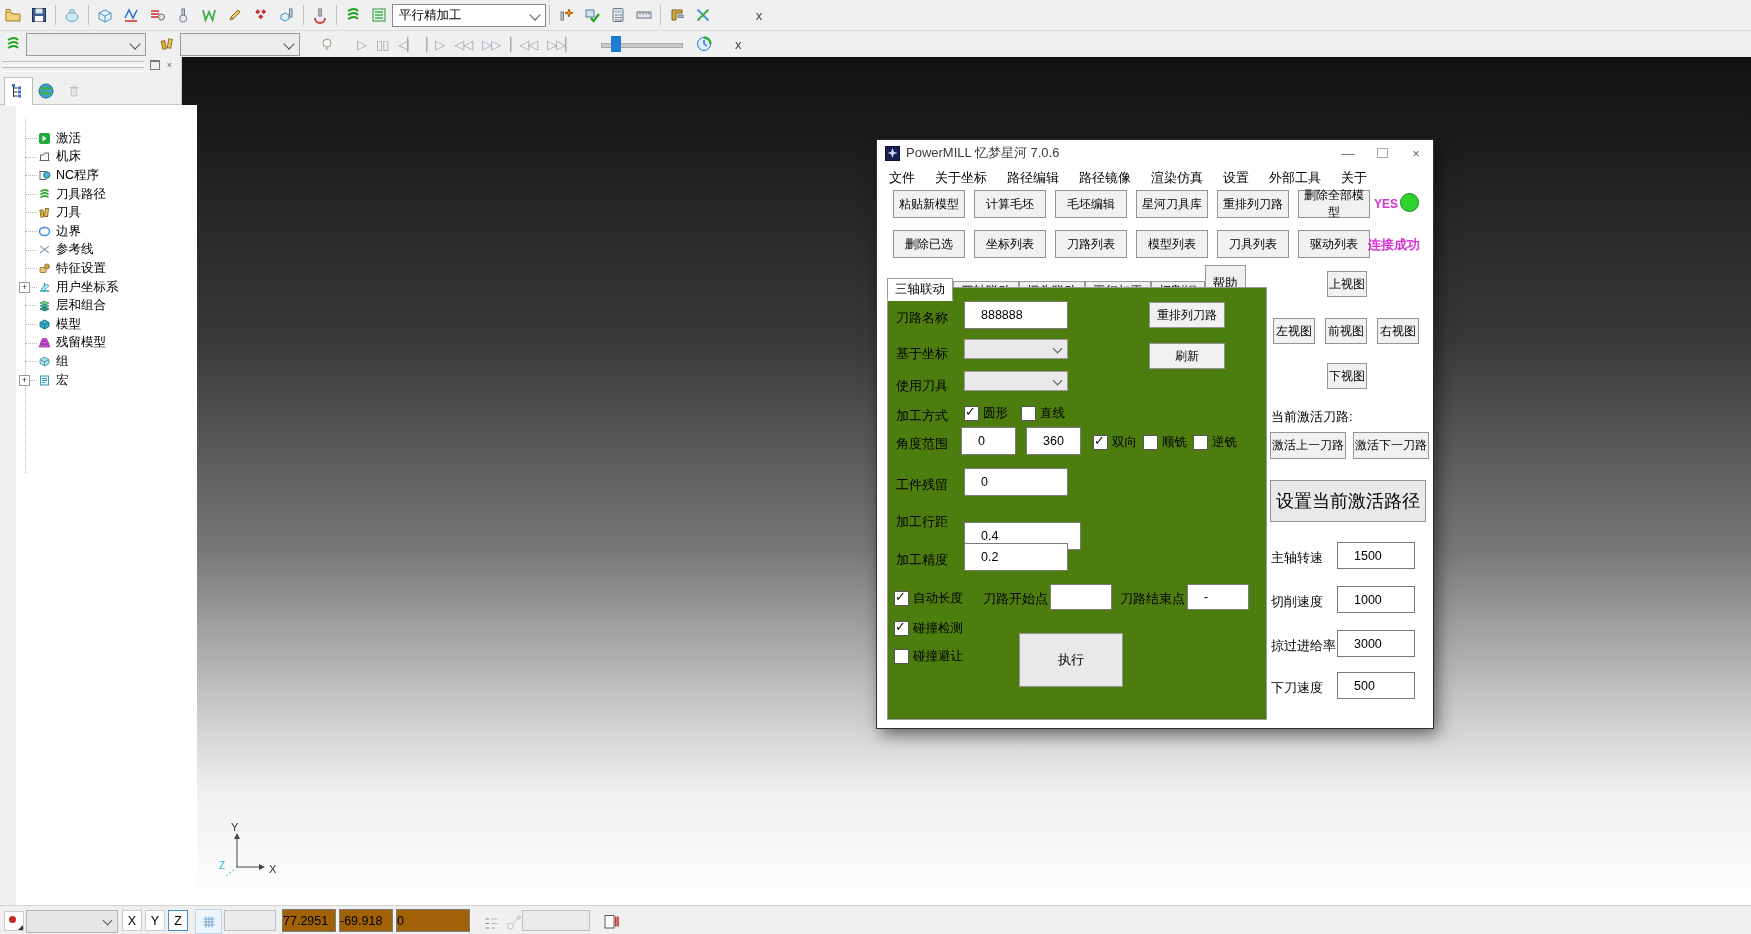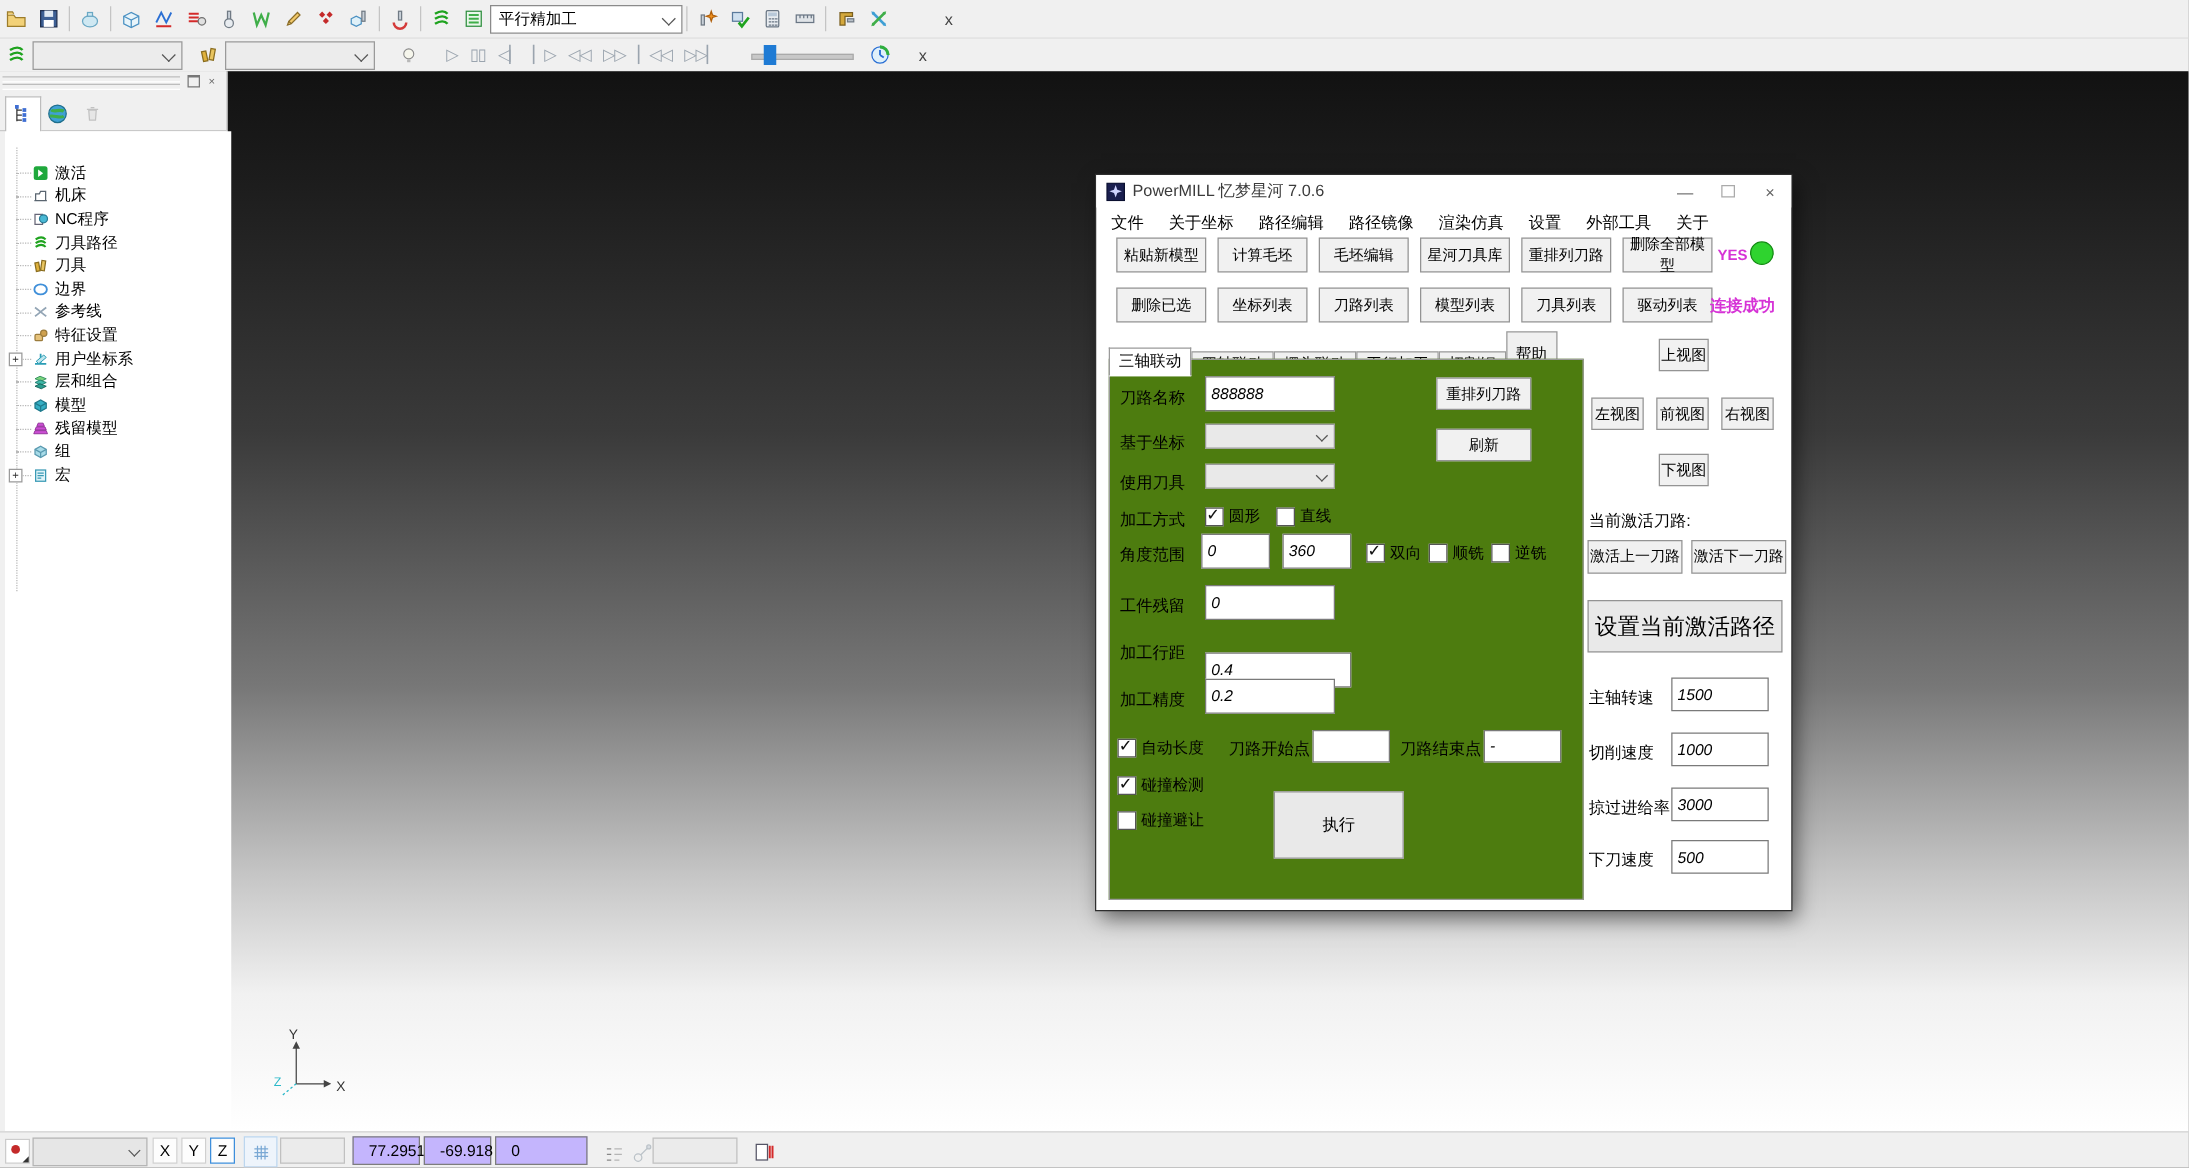--- a/index.html
+++ b/index.html
@@ -20,21 +20,21 @@
   .glyph{color:#9aa4ae;font-size:13px;letter-spacing:-1px;flex:0 0 auto;padding:0 5px;}
   .xclose{color:#444;font-size:13px;width:18px;text-align:center;flex:0 0 auto;}
   
   #sidebar{left:0;top:57px;width:181px;height:848px;background:#f0f0f0;border-right:1px solid #c9c9c9;}
   .groove{position:absolute;left:2px;height:3px;border-top:1px solid #bdbdbd;border-bottom:1px solid #fff;}
   .minibtn{position:absolute;width:13px;height:12px;display:flex;align-items:center;justify-content:center;
            font-size:9px;color:#666;}
   .stab{position:absolute;top:2px;width:27px;height:27px;display:flex;align-items:center;justify-content:center;}
   .stab.active{background:#fff;border:1px solid #bdbdbd;border-bottom:1px solid #fff;}
   #tabsrow{position:absolute;left:0;top:18px;width:181px;height:29px;border-bottom:1px solid #c9c9c9;}
-  #tree{position:absolute;left:4px;top:48px;width:181px;height:800px;background:#fff;padding-top:24px;box-sizing:border-box;}
+  #tree{position:absolute;left:16px;top:48px;width:181px;height:800px;background:#fff;padding-top:24px;box-sizing:border-box;}
   .titem{position:relative;height:18.6px;display:flex;align-items:center;padding-left:22px;font-size:12.5px;}
   .titem::before{content:"";position:absolute;left:9px;width:12px;top:9px;border-top:1px dotted #b8b8b8;}
   .titem .tico{margin-right:5px;flex:0 0 auto;}
   .texp{position:absolute;left:3px;top:4px;width:9px;height:9px;border:1px solid #9a9a9a;background:#fff;
         font-size:9px;line-height:8px;text-align:center;color:#333;z-index:2;}
   #treeline{position:absolute;left:9px;top:13px;height:355px;border-left:1px dotted #b8b8b8;}
   
   #canvas{left:181px;top:57px;width:1570px;height:848px;
     background:linear-gradient(180deg,#121212 0%,#1c1c1c 10%,#3a3a3a 34%,#777 58%,#c6c6c6 76%,#f1f1f1 87%,#ffffff 100%);}
   
@@ -46,31 +46,31 @@
   #dmenu{position:absolute;left:2px;top:27px;height:22px;display:flex;align-items:center;}
   #dmenu span{padding:0 10px;font-size:13px;}
   .dbtn{position:absolute;box-sizing:border-box;background:#f1f1f1;border:1px solid #949494;
         display:flex;align-items:center;justify-content:center;font-size:12px;text-align:center;}
   .brow{position:absolute;left:16px;display:flex;gap:9px;}
   .brow .dbtn{position:static;width:72px;height:28px;}
   .magenta{color:#d633d6;font-weight:bold;}
   .dtab{box-sizing:border-box;border:1px solid #9a9a9a;background:#f0f0f0;padding:0 7px;font-size:12.5px;
         display:flex;align-items:center;}
   .inp{position:absolute;box-sizing:border-box;border:1px solid #7a7a7a;background:#fff;font-size:12.5px;
-       font-family:"Liberation Sans","DejaVu Sans",sans-serif;padding:0 4px;margin:0;font-style:italic;}
+       font-family:"Liberation Sans","DejaVu Sans",sans-serif;padding:0 16px;margin:0;}
   .ddl{position:absolute;box-sizing:border-box;border:1px solid #9a9a9a;background:#e9e9e9;}
   .ddl .chev{position:absolute;right:6px;top:5px;width:6px;height:6px;}
   .lbl{position:absolute;font-size:13px;white-space:nowrap;}
   .cb{position:absolute;display:flex;align-items:center;font-size:12.5px;white-space:nowrap;}
   .cbx{width:13px;height:13px;border:1px solid #555;background:#fff;margin-right:4px;position:relative;flex:0 0 auto;}
   .cbx.checked::after{content:"✓";position:absolute;left:0px;top:-3px;font-size:13px;color:#111;}
   
   #sbar{left:0;top:905px;width:1751px;height:29px;background:#f0f0f0;border-top:1px solid #d2d2d2;}
-  .sbox{position:absolute;box-sizing:border-box;border:1px solid #7d7d7d;background:#c4b5fd;font-size:12.5px;
-        display:flex;align-items:center;padding-left:12px;}
+  .sbox{position:absolute;box-sizing:border-box;border:1px solid #7d7d7d;background:#a16207;font-size:12.5px;
+        display:flex;align-items:center;padding-left:0;}
   .sfield{position:absolute;box-sizing:border-box;border:1px solid #c0c0c0;background:#ebebeb;}
   .axbtn{position:absolute;top:4px;width:20px;height:21px;box-sizing:border-box;border:1px solid #cfcfcf;
          background:#fdfdfd;display:flex;align-items:center;justify-content:center;font-size:12.5px;}
   .axbtn.active{border:1px solid #3d8edb;}
 </style>
 </head>
 <body>
 
 <div id="app">
 

